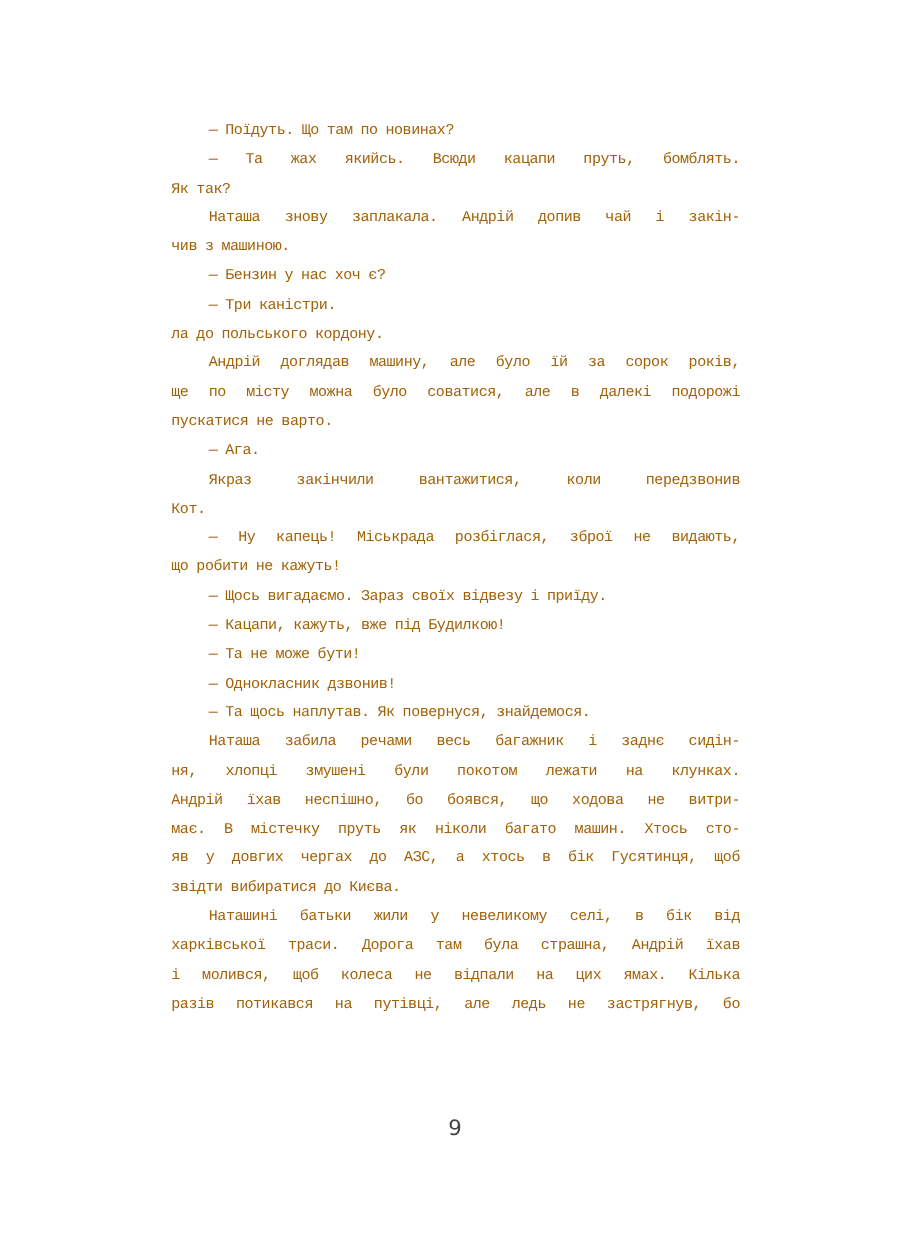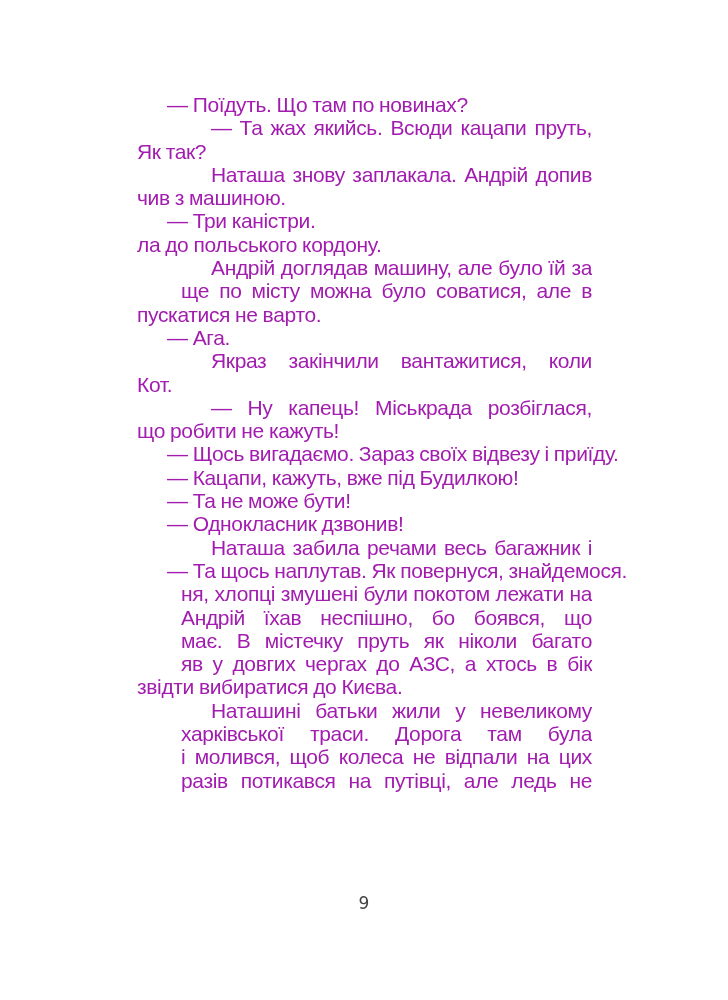--- a/index.html
+++ b/index.html
@@ -11,38 +11,37 @@
       width: 728px;
       height: 1000px;
       position: relative;
       overflow: hidden;
     }
     .page-text {
       position: absolute;
       left: 137px;
       top: 93px;
       width: 455px;
-      font-family: Liberation Sans, sans-serif;
-      font-size: 21px;
+      font-family: Liberation Mono, monospace;
+      font-size: 12px;
       line-height: 23.3px;
-      color: #a21caf;
+      color: #a16207;
       letter-spacing: -0.35px;
       word-spacing: -0.5px;
     }
     .line {
       display: block;
       white-space: nowrap;
       height: 23.3px;
     }
     .line.justify {
       text-align: justify;
       text-align-last: justify;
       white-space: normal;
       overflow: hidden;
-      margin-left: 44px;
     }
     .line.indent {
       padding-left: 30px;
     }
     .page-number {
       position: absolute;
       left: 0;
       width: 728px;
       top: 893px;
       text-align: center;
@@ -53,40 +52,41 @@
   </style>
 </head>
 <body>
 
 <div class="page-text" id="page-text">
     <span class="line indent">— Поїдуть. Що там по новинах?</span>
     <span class="line indent justify">— Та жах якийсь. Всюди кацапи пруть, бомблять.</span>
     <span class="line">Як так?</span>
     <span class="line indent justify">Наташа знову заплакала. Андрій допив чай і закін-</span>
     <span class="line">чив з машиною.</span>
+    <span class="line indent">— Бензин у нас хоч є?</span>
     <span class="line indent">— Три каністри.</span>
     <span class="line">ла до польського кордону.</span>
     <span class="line indent justify">Андрій доглядав машину, але було їй за сорок років,</span>
     <span class="line justify">ще по місту можна було соватися, але в далекі подорожі</span>
     <span class="line">пускатися не варто.</span>
     <span class="line indent">— Ага.</span>
     <span class="line indent justify">Якраз закінчили вантажитися, коли передзвонив</span>
     <span class="line">Кот.</span>
     <span class="line indent justify">— Ну капець! Міськрада розбіглася, зброї не видають,</span>
     <span class="line">що робити не кажуть!</span>
     <span class="line indent">— Щось вигадаємо. Зараз своїх відвезу і приїду.</span>
     <span class="line indent">— Кацапи, кажуть, вже під Будилкою!</span>
     <span class="line indent">— Та не може бути!</span>
     <span class="line indent">— Однокласник дзвонив!</span>
+    <span class="line indent">— Та щось наплутав. Як повернуся, знайдемося.</span>
     <span class="line indent justify">Наташа забила речами весь багажник і заднє сидін-</span>
-    <span class="line indent">— Та щось наплутав. Як повернуся, знайдемося.</span>
     <span class="line justify">ня, хлопці змушені були покотом лежати на клунках.</span>
     <span class="line justify">Андрій їхав неспішно, бо боявся, що ходова не витри-</span>
     <span class="line justify">має. В містечку пруть як ніколи багато машин. Хтось сто-</span>
     <span class="line justify">яв у довгих чергах до АЗС, а хтось в бік Гусятинця, щоб</span>
     <span class="line">звідти вибиратися до Києва.</span>
     <span class="line indent justify">Наташині батьки жили у невеликому селі, в бік від</span>
     <span class="line justify">харківської траси. Дорога там була страшна, Андрій їхав</span>
     <span class="line justify">і молився, щоб колеса не відпали на цих ямах. Кілька</span>
-    <span class="line justify">разів потикався на путівці, але ледь не знайдемося, бо</span>
+    <span class="line justify">разів потикався на путівці, але ледь не застрягнув, бо</span>
   </div>
 
 <div class="page-number">9</div>
 
 </body></html>

